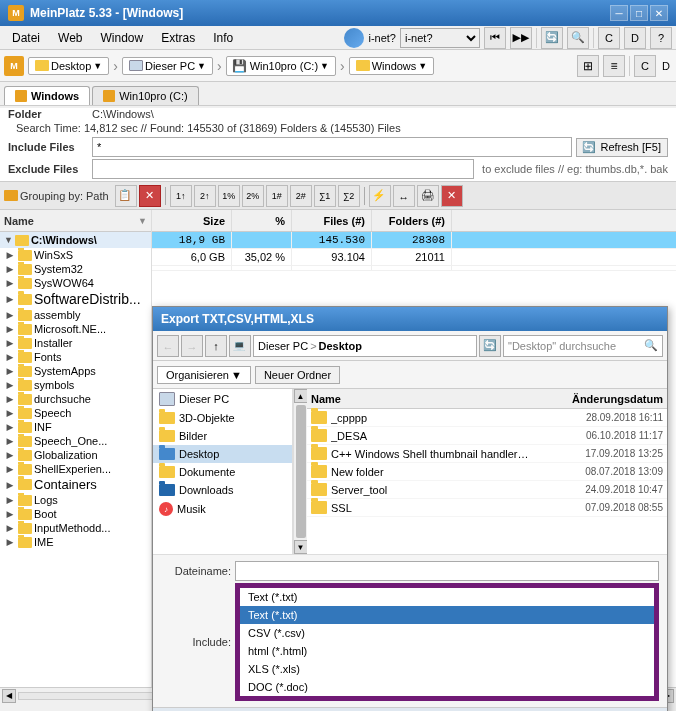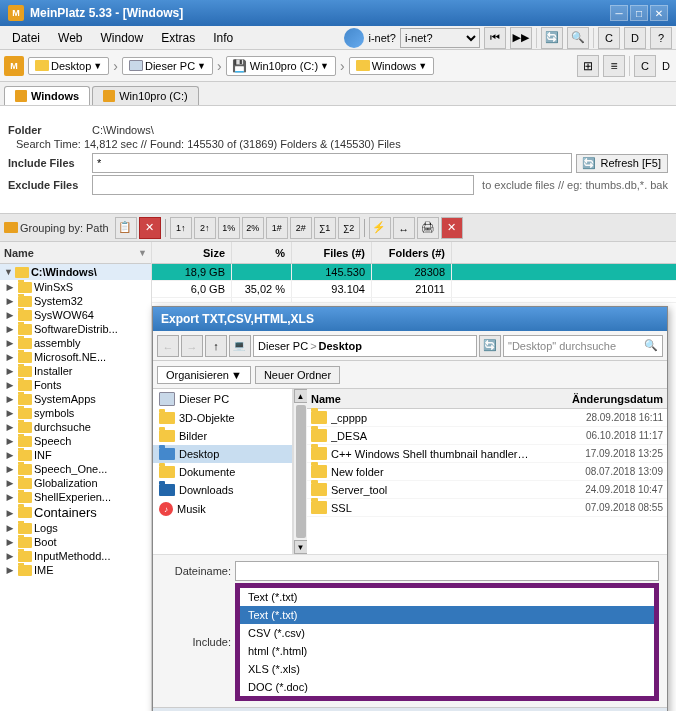--- a/index.html
+++ b/index.html
@@ -24,21 +24,21 @@
     .path-arrow { font-size: 9px; }
     .path-separator { color: #888; font-size: 14px; }
     
     
     .tabs-bar { background: #f0f0f0; border-bottom: 1px solid #ccc; display: flex; align-items: flex-end; padding: 0 4px; height: 24px; }
     .tab { padding: 3px 10px; border: 1px solid #aaa; border-bottom: none; background: #e8e8e8; font-size: 11px; cursor: pointer; margin-right: 2px; border-radius: 3px 3px 0 0; display: flex; align-items: center; gap: 4px; }
     .tab.active { background: white; font-weight: bold; }
     .tab-icon { width: 12px; height: 12px; background: #e8a020; border-radius: 1px; display: inline-block; }
     
     
-    .search-area { background: white; border-bottom: 1px solid #ccc; padding: 16px 8px; }
+    .search-area { background: white; border-bottom: 1px solid #ccc; padding: 0 8px; }
     .search-row { display: flex; align-items: center; gap: 4px; margin: 2px 0; font-size: 11px; }
     .search-label { width: 80px; color: #333; font-weight: bold; }
     .search-path { color: #333; font-size: 11px; }
     .search-info { font-size: 11px; color: #333; margin: 2px 0; padding-left: 8px; }
     .search-input { flex: 1; border: 1px solid #aaa; padding: 2px 4px; font-size: 11px; height: 20px; }
     .refresh-btn { background: #f0f0f0; border: 1px solid #aaa; padding: 2px 6px; font-size: 11px; cursor: pointer; display: flex; align-items: center; gap: 4px; }
     .exclude-hint { font-size: 11px; color: #666; margin-left: 4px; }
     
     
     .grouping-bar { background: #e8e8e8; border-bottom: 1px solid #ccc; display: flex; align-items: center; padding: 2px 4px; gap: 2px; height: 28px; }
@@ -305,21 +305,21 @@
       <span style="font-size:11px;">System32</span>
     </div>
     <div class="tree-item tree-indent1">
       <span class="expand-icon">▶</span>
       <span class="folder-icon"></span>
       <span style="font-size:11px;">SysWOW64</span>
     </div>
     <div class="tree-item tree-indent1">
       <span class="expand-icon">▶</span>
       <span class="folder-icon"></span>
-      <span style="font-size:11px;">SoftwareDistrib...</span>
+      <span style="font-size:14px;">SoftwareDistrib...</span>
     </div>
     <div class="tree-item tree-indent1">
       <span class="expand-icon">▶</span>
       <span class="folder-icon"></span>
       <span style="font-size:11px;">assembly</span>
     </div>
     <div class="tree-item tree-indent1">
       <span class="expand-icon">▶</span>
       <span class="folder-icon"></span>
       <span style="font-size:11px;">Microsoft.NE...</span>
@@ -403,21 +403,21 @@
 
   <div class="right-panel">
     <div class="col-header">
       <div class="col-h col-size">Size</div>
       <div class="col-h col-pct">%</div>
       <div class="col-h col-files">Files (#)</div>
       <div class="col-h col-folders">Folders (#)</div>
     </div>
     <div class="data-rows">
 
-      <div class="data-row" style="background:#14b8a6;">
+      <div class="data-row" style="background:#7dd3fc;font-family:Liberation Mono, monospace;">
         <div class="data-cell cell-size">18,9 GB</div>
         <div class="data-cell cell-pct"></div>
         <div class="data-cell cell-files">145.530</div>
         <div class="data-cell cell-folders">28308</div>
       </div>
 
       <div class="data-row">
         <div class="data-cell cell-size">6,0 GB</div>
         <div class="data-cell cell-pct">35,02 %</div>
         <div class="data-cell cell-files">93.104</div>

